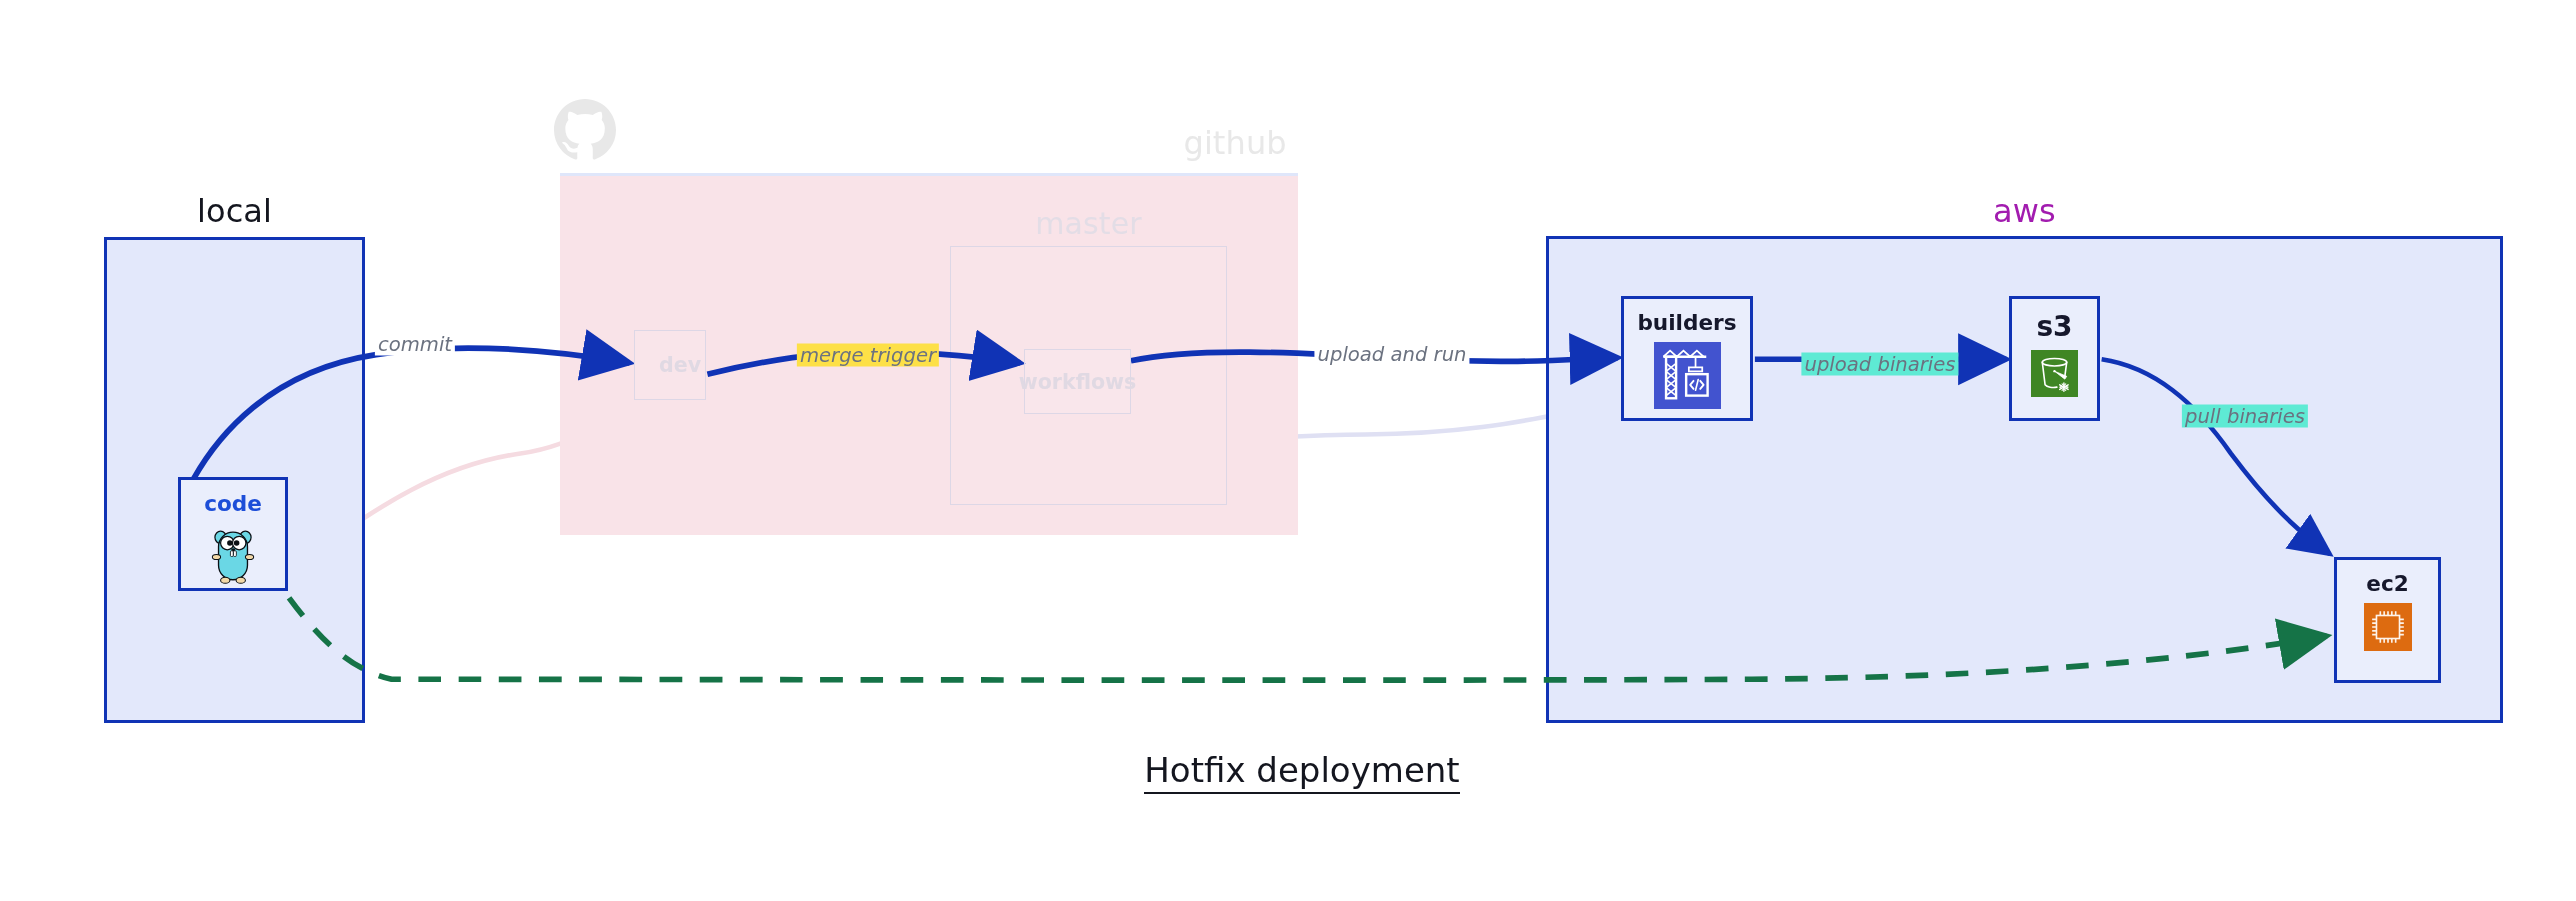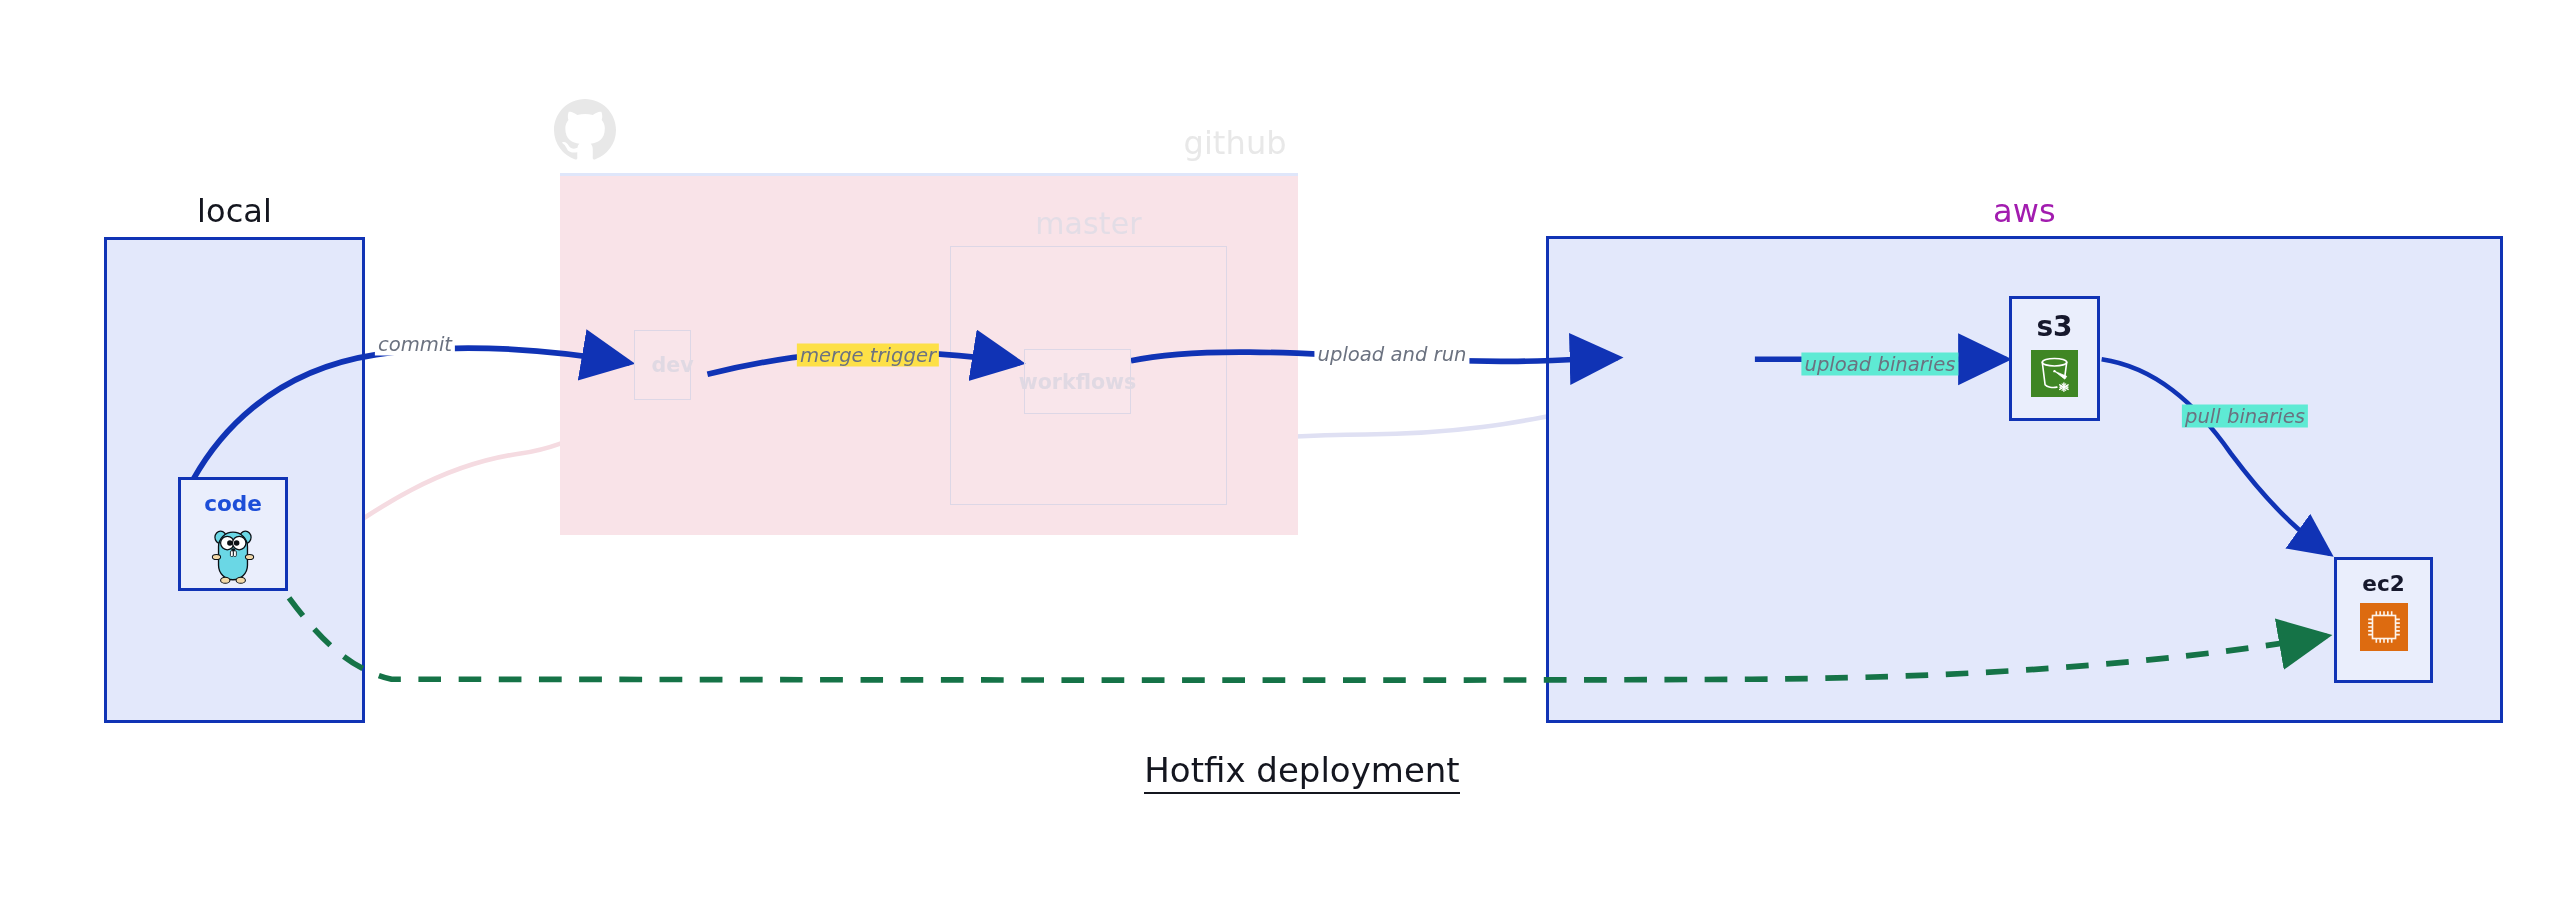--- a/index.html
+++ b/index.html
@@ -45,29 +45,29 @@
   #node-code .node-icon{margin-top:9.3px;}
 
   #node-builders{left:1621px;top:296px;width:132px;height:125px;padding-top:11.3px;}
   #node-builders .node-label{font-size:21.6px;color:#16182c;}
   #node-builders .node-icon{margin-top:7.2px;}
 
   #node-s3{left:2009px;top:296px;width:91px;height:125px;padding-top:11.3px;}
   #node-s3 .node-label{font-size:28px;color:#16182c;}
   #node-s3 .node-icon{margin-top:7.2px;}
 
-  #node-ec2{left:2334px;top:557px;width:99px;height:126px;padding-top:11.3px;}
+  #node-ec2{left:2334px;top:557px;width:107px;height:126px;padding-top:11.3px;}
   #node-ec2 .node-label{font-size:21.6px;color:#16182c;}
   #node-ec2 .node-icon{margin-top:7.2px;}
 
   
   .node-ghost{background:rgba(255,255,255,0.10);border:1.5px solid #ddd7e6;
     justify-content:center;padding-top:0;}
   .node-ghost .node-label{font-size:20.6px;color:#e0d9e3;font-weight:700;}
-  #node-dev{left:634px;top:330px;width:57px;height:70px;padding-left:20px;}
+  #node-dev{left:634px;top:330px;width:72px;height:70px;padding-left:20px;}
   #node-workflows{left:1024px;top:349px;width:107px;height:65px;}
 
   
   .edge-label{
     position:absolute;white-space:nowrap;font-style:italic;
     font-size:19.6px;color:#6b7280;background:#ffffff;padding:0 3.1px;
     transform:translate(-50%,-50%);
   }
   .edge-label.on-pink{background:#fde047;}
   .edge-label.on-blue{background:#5eead4;}
@@ -195,20 +195,47 @@
         <circle cx="44" cy="33" r="5.4" fill="#0b1015"></circle>
         <circle cx="57" cy="33" r="5.4" fill="#0b1015"></circle>
 
         <ellipse cx="50.5" cy="46" rx="4" ry="3" fill="#0b1015"></ellipse>
         <rect x="45" y="48" width="5.5" height="11" rx="2" fill="#ffffff" stroke="#0b1015" stroke-width="1.6"></rect>
         <rect x="51" y="48" width="5.5" height="11" rx="2" fill="#ffffff" stroke="#0b1015" stroke-width="1.6"></rect>
       </svg>
     </div>
   </div>
 
+  <div class="node node-solid" id="node-builders">
+    <div class="node-label">builders</div>
+    <div class="node-icon">
+      <svg width="67" height="67" viewBox="0 0 100 100">
+        <rect x="0" y="0" width="100" height="100" fill="#4253cf"></rect>
+        <g fill="none" stroke="#ffffff" stroke-width="3.6">
+
+          <rect x="18" y="22" width="15" height="62"></rect>
+          <path d="M18 32 L33 44 M33 32 L18 44 M18 44 L33 56 M33 44 L18 56 M18 56 L33 68 M33 56 L18 68 M18 68 L33 80 M33 68 L18 80" stroke-width="2.4"></path>
+
+          <path d="M14 22 L78 22"></path>
+          <path d="M14 22 L24 13 L34 22 L44 13 L54 22 L64 13 L74 22" stroke-width="2.6"></path>
+
+          <path d="M62 22 L62 38" stroke-width="2.6"></path>
+
+          <path d="M52 38 L72 38 L72 44 L52 44 Z" stroke-width="2.6"></path>
+
+          <rect x="48" y="48" width="32" height="32"></rect>
+        </g>
+        <g fill="none" stroke="#ffffff" stroke-width="2.8" stroke-linecap="round" stroke-linejoin="round">
+          <path d="M59 58 L54 64 L59 70"></path>
+          <path d="M69 58 L74 64 L69 70"></path>
+          <path d="M66 56 L62 72" stroke-width="2.4"></path>
+        </g>
+      </svg>
+    </div>
+  </div>
 
   <div class="node node-solid" id="node-s3">
     <div class="node-label">s3</div>
     <div class="node-icon">
       <svg width="47" height="47" viewBox="0 0 100 100">
         <rect x="0" y="0" width="100" height="100" fill="#3f8624"></rect>
         <g fill="none" stroke="#ffffff" stroke-width="3.4" stroke-linecap="round" stroke-linejoin="round">
           <ellipse cx="50" cy="26" rx="26" ry="8"></ellipse>
           <path d="M24 26 L30 74 C34 79 46 81 55 79"></path>
           <path d="M76 26 L72 56"></path>

